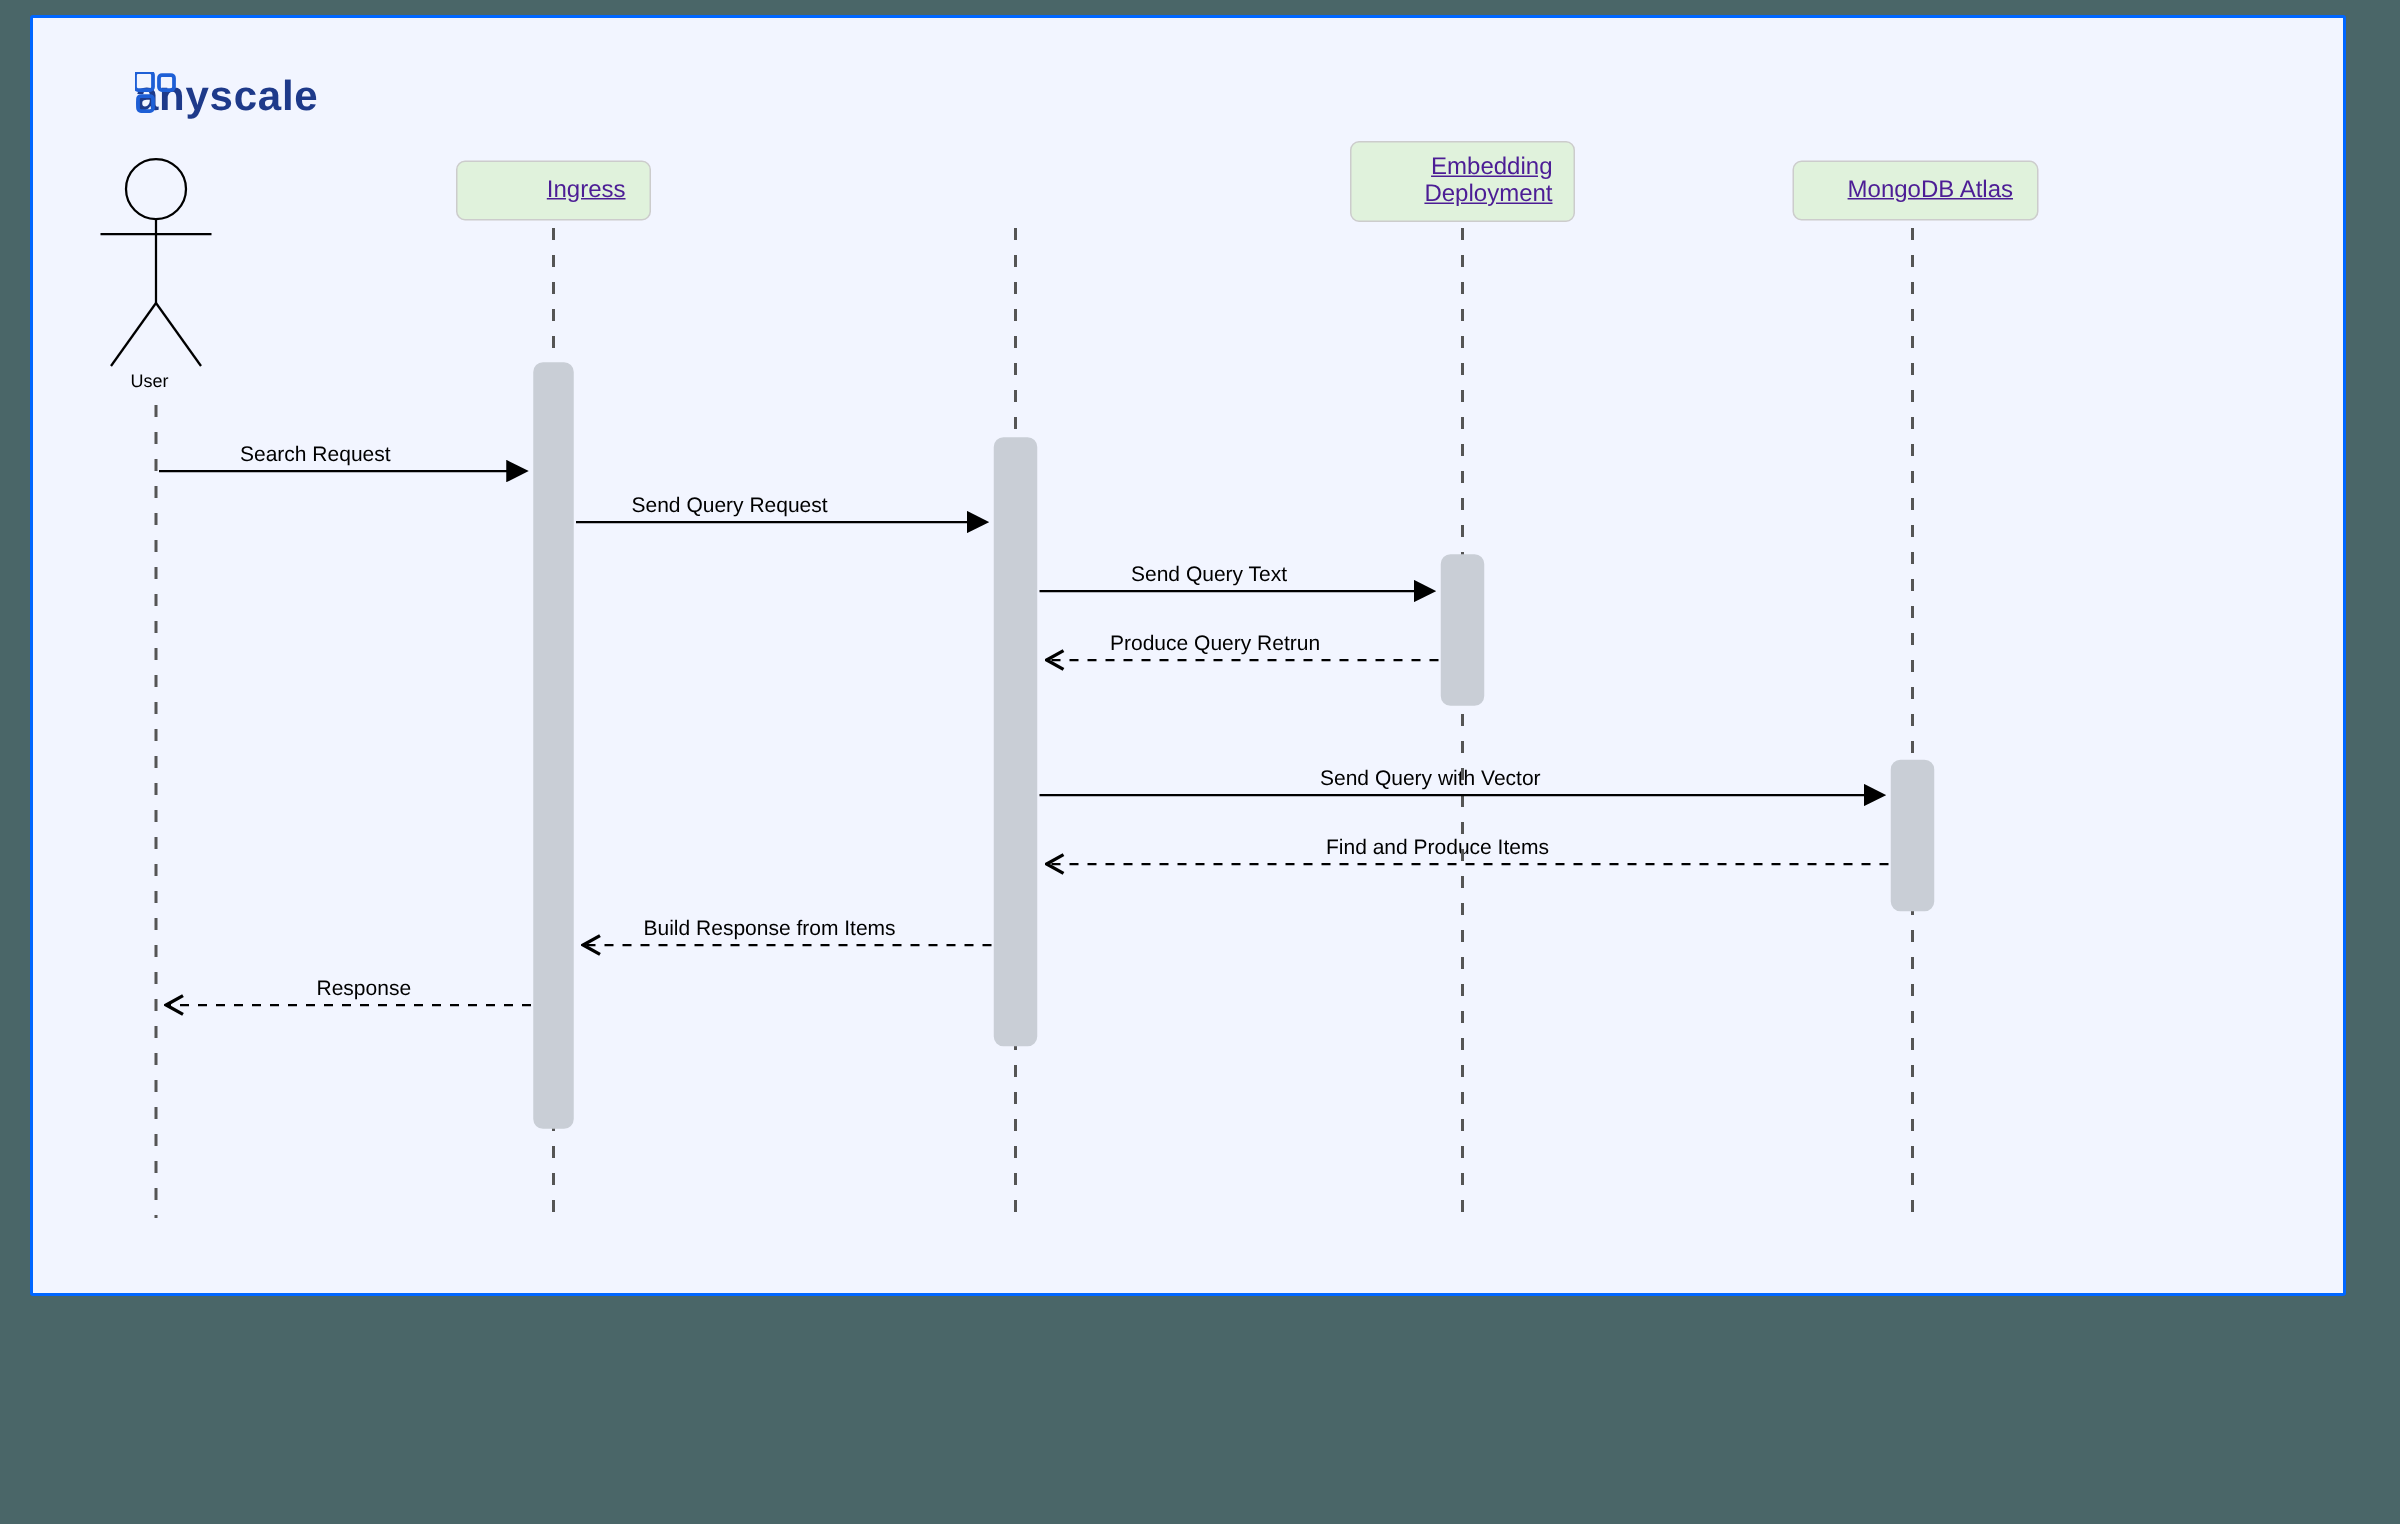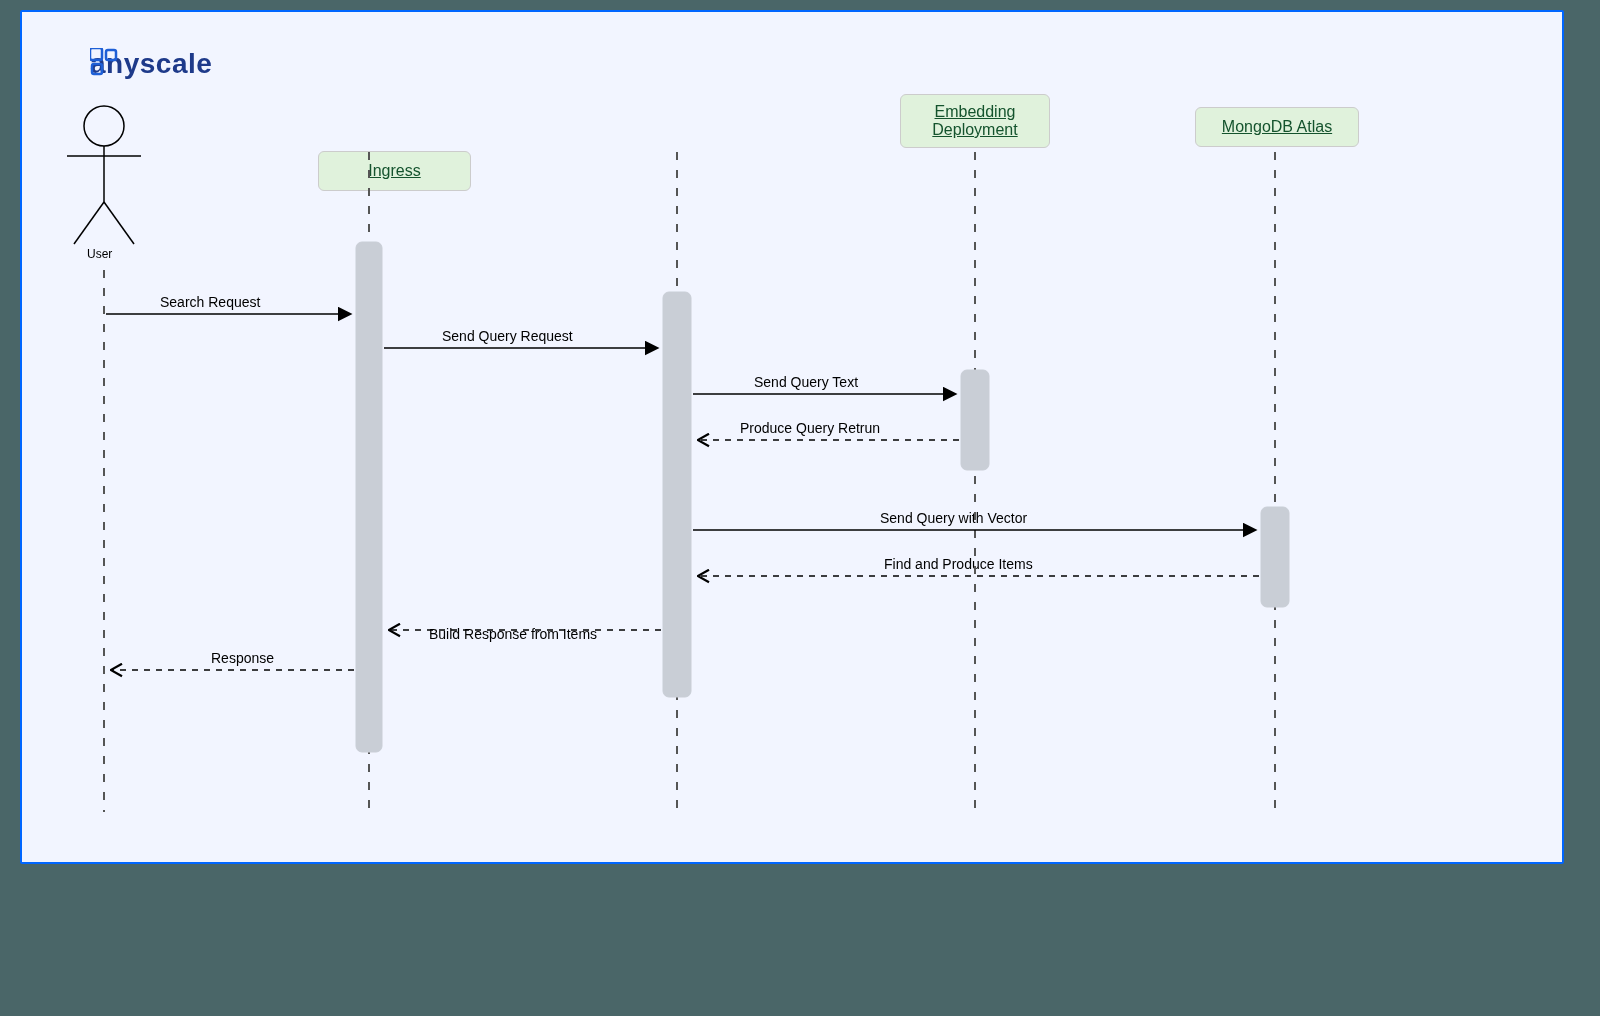--- a/index.html
+++ b/index.html
@@ -1,20 +1,20 @@
 <!DOCTYPE html>
 <html><head>
 <meta charset="utf-8">
 <style>
   html,body{margin:0;padding:0;background:#4a6668;width:1600px;height:1016px;font-family:Arial,Helvetica,sans-serif;}
   .frame{position:absolute;left:20px;top:10px;width:1540px;height:850px;background:#f2f5ff;border:2px solid #0066ff;border-radius:2px;}
   svg{position:absolute;left:0;top:0;}
   .logo{position:absolute;left:68px;top:36px;display:flex;align-items:center;gap:10px;}
   .logo-txt{font-size:28px;font-weight:600;color:#1e3a8a;letter-spacing:0.5px;}
-  .participant{position:absolute;background:#e0f2dc;border:1px solid #ccc;border-radius:6px;padding:10px 16px;text-align:center;font-size:16px;font-weight:500;color:#14532d;min-width:120px;box-sizing:border-box;}
+  .participant{position:absolute;background:#e0f2dc;border:1px solid #ccc;border-radius:6px;padding:10px 16px;text-align:right;font-size:16px;font-weight:500;color:#4c1d95;min-width:120px;box-sizing:border-box;}
   .participant span{text-decoration:underline;display:block;}
   .user-label{position:absolute;font-size:12px;color:#000;}
   .msg{position:absolute;font-size:14px;font-weight:400;color:#000;white-space:nowrap;}
   .activation{fill:#c9ced6;stroke:#c9ced6;}
   .lifeline{stroke:#555;stroke-width:2;stroke-dasharray:8 10;}
   .arrowline{stroke:#000;stroke-width:1.5;}
   .retline{stroke:#000;stroke-width:1.5;stroke-dasharray:6 6;}
 </style>
 </head>
 <body>
@@ -23,40 +23,40 @@
 
   <div class="logo">
     <svg width="30" height="30" viewBox="0 0 30 30">
       <rect x="0" y="0" width="12" height="12" rx="2" fill="none" stroke="#1e5fd6" stroke-width="2.5"></rect>
       <rect x="16" y="2" width="10" height="10" rx="2" fill="none" stroke="#1e5fd6" stroke-width="2.5"></rect>
       <rect x="2" y="16" width="10" height="10" rx="2" fill="none" stroke="#1e5fd6" stroke-width="2.5"></rect>
     </svg>
     <span class="logo-txt">anyscale</span>
   </div>
 
-  <div class="participant" style="left:296px;top:95px;width:153px;margin-top:44px;">
+  <div class="participant" style="left:282px;top:95px;width:130px;">
     <span>Ingress</span>
   </div>
   <div class="participant" style="left:878px;top:82px;width:150px;padding:8px 14px;">
     <span>Embedding</span>
     <span>Deployment</span>
   </div>
   <div class="participant" style="left:1173px;top:95px;width:164px;">
     <span>MongoDB Atlas</span>
   </div>
 
   <span class="user-label" style="left:65px;top:235px;">User</span>
 
   <span class="msg" style="left:138px;top:282px;">Search Request</span>
-  <span class="msg" style="left:420px;top:316px;">Send Query Request</span>
+  <span class="msg" style="left:399px;top:316px;">Send Query Request</span>
   <span class="msg" style="left:732px;top:362px;">Send Query Text</span>
   <span class="msg" style="left:718px;top:408px;">Produce Query Retrun</span>
   <span class="msg" style="left:858px;top:498px;">Send Query with Vector</span>
   <span class="msg" style="left:862px;top:544px;">Find and Produce Items</span>
-  <span class="msg" style="left:407px;top:614px;">Build Response from Items</span>
+  <span class="msg" style="left:407px;top:598px;">Build Response from Items</span>
   <span class="msg" style="left:163px;top:638px;margin-left:26px;">Response</span>
 
   <svg width="1540" height="850">
     <defs>
       <marker id="arrow" viewBox="0 0 12 12" refX="10" refY="6" markerWidth="10" markerHeight="10" orient="auto-start-reverse">
         <path d="M0,0 L12,6 L0,12 z" fill="#000"></path>
       </marker>
       <marker id="openarrow" viewBox="0 0 12 12" refX="10" refY="6" markerWidth="10" markerHeight="10" orient="auto-start-reverse">
         <path d="M2,1 L11,6 L2,11" fill="none" stroke="#000" stroke-width="1.8"></path>
       </marker>

